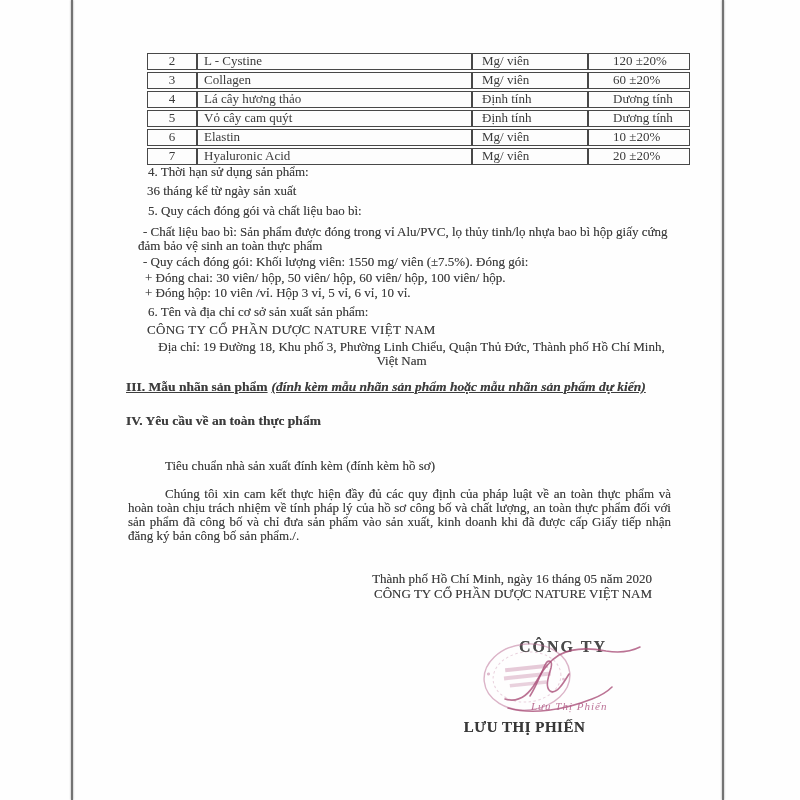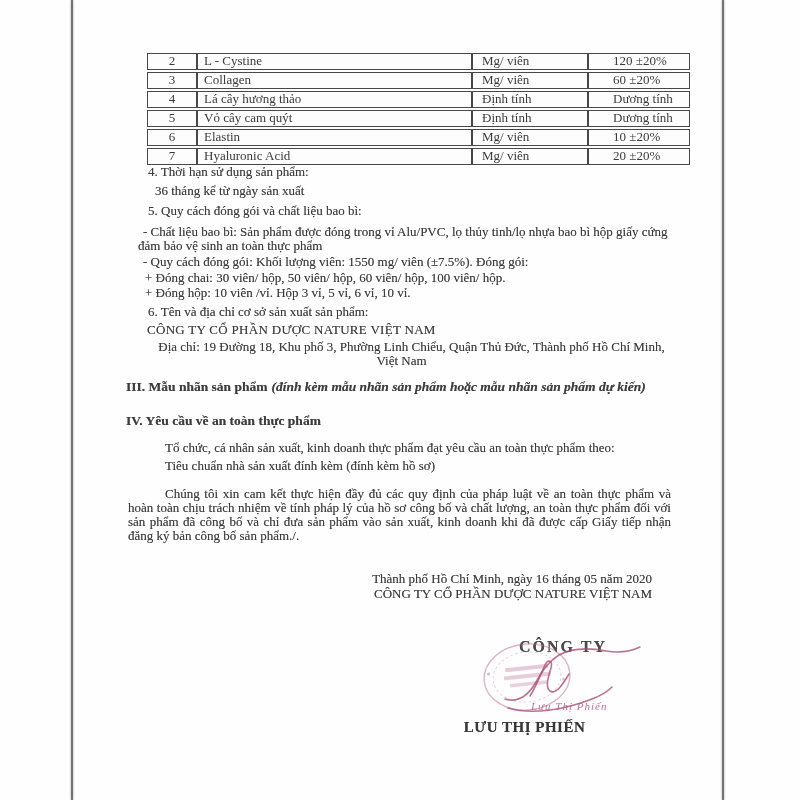--- a/index.html
+++ b/index.html
@@ -87,38 +87,37 @@
     <tr>
       <td class="c-no">7</td>
       <td class="c-name">Hyaluronic Acid</td>
       <td class="c-unit">Mg/ viên</td>
       <td class="c-val">20 ±20%</td>
     </tr>
   </tbody>
     </table>
 
   <div class="line" style="left:148px; top:165px;">4. Thời hạn sử dụng sản phẩm:</div>
-  <div class="line" style="left:155px; top:184px;font-family:Liberation Serif, serif;">36 tháng kể từ ngày sản xuất</div>
+  <div class="line" style="left:147px; top:184px;font-family:Liberation Serif, serif;">36 tháng kể từ ngày sản xuất</div>
 
   <div class="line" style="left:148px; top:204px;">5. Quy cách đóng gói và chất liệu bao bì:</div>
   <div class="wrapblock" style="left:138px; top:225px; width:537px; text-indent:5px;">- Chất liệu bao bì: Sản phẩm được đóng trong vỉ Alu/PVC, lọ thủy tinh/lọ nhựa bao bì hộp giấy cứng đảm bảo vệ sinh an toàn thực phẩm</div>
   <div class="line" style="left:143px; top:255px;">- Quy cách đóng gói: Khối lượng viên: 1550 mg/ viên (±7.5%). Đóng gói:</div>
   <div class="line" style="left:145px; top:271px;">+ Đóng chai: 30 viên/ hộp, 50 viên/ hộp, 60 viên/ hộp, 100 viên/ hộp.</div>
   <div class="line" style="left:145px; top:286px;">+ Đóng hộp: 10 viên /vỉ. Hộp 3 vỉ, 5 vỉ, 6 vỉ, 10 vỉ.</div>
 
   <div class="line" style="left:148px; top:305px;">6. Tên và địa chỉ cơ sở sản xuất sản phẩm:</div>
   <div class="line" style="left:147px; top:323px; letter-spacing:.3px;">CÔNG TY CỔ PHẦN DƯỢC NATURE VIỆT NAM</div>
   <div class="wrapblock" style="left:128px; top:340px; width:547px; text-indent:20px;text-align:center;">Địa chỉ: 19 Đường 18, Khu phố 3, Phường Linh Chiểu, Quận Thủ Đức, Thành phố Hồ Chí Minh, Việt Nam</div>
 
-  <div class="heading" style="left:126px; top:379px;">
+  <div class="heading" style="left:126px; top:379px;text-decoration:underline;">
     <span>III. Mẫu nhãn sản phẩm</span><span class="note">(đính kèm mẫu nhãn sản phẩm hoặc mẫu nhãn sản phẩm dự kiến)</span>
   </div>
 
   <div class="heading" style="left:126px; top:413px;">IV. Yêu cầu về an toàn thực phẩm</div>
-  <div class="line" style="left:165px; top:441px;">Tổ chức, cá nhân sản xuất, kinh doanh thực phẩm đạt yêu cầu an toàn thực phẩm theo:</div>
   <div class="line" style="left:165px; top:459px;">Tiêu chuẩn nhà sản xuất đính kèm (đính kèm hồ sơ)</div>
 
   <div class="wrapblock" style="left:128px; top:487px; width:543px; text-indent:37px; text-align:justify;">Chúng tôi xin cam kết thực hiện đầy đủ các quy định của pháp luật về an toàn thực phẩm và hoàn toàn chịu trách nhiệm về tính pháp lý của hồ sơ công bố và chất lượng, an toàn thực phẩm đối với sản phẩm đã công bố và chỉ đưa sản phẩm vào sản xuất, kinh doanh khi đã được cấp Giấy tiếp nhận đăng ký bản công bố sản phẩm./.</div>
 
   <div class="date-block">
     <div>Thành phố Hồ Chí Minh, ngày 16 tháng 05 năm 2020</div>
     <div>CÔNG TY CỔ PHẦN DƯỢC NATURE VIỆT NAM</div>
   </div>
 
   <div class="stamp-header">CÔNG TY</div>

